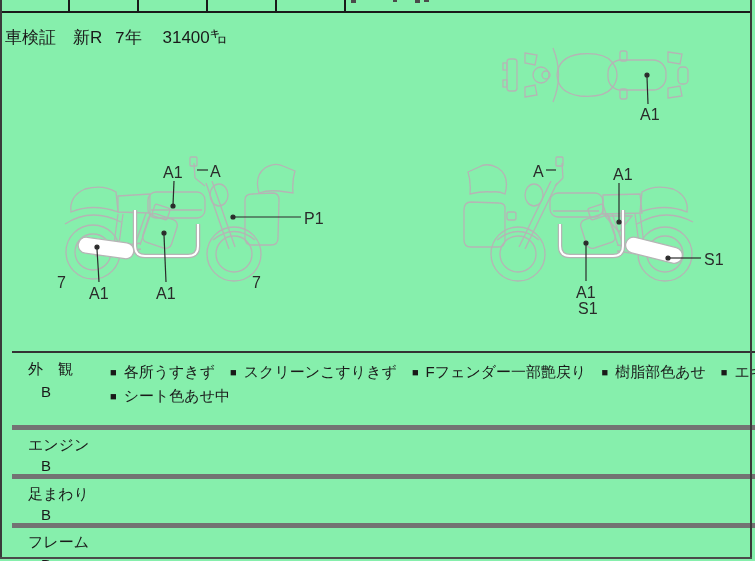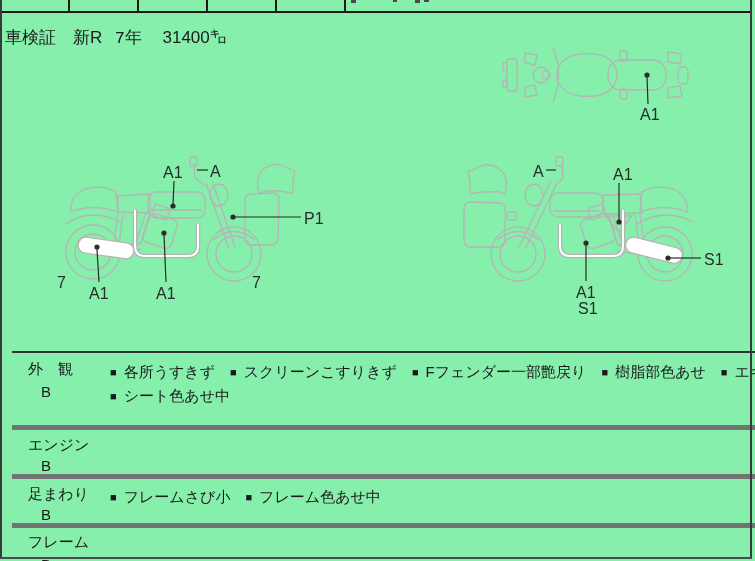--- a/index.html
+++ b/index.html
@@ -202,23 +202,20 @@
           <div class="bullet-line"><span class="bullet-item"><span class="bullet-mark">■</span><span>シート色あせ中</span></span></div>
         </div>
     </div>
     <div class="crow" style="height:49px">
       <div class="rlabel" style="top:6px">エンジン</div>
       <div class="rgrade" style="top:27px">B</div>
     </div>
     <div class="crow" style="height:49px">
       <div class="rlabel" style="top:6px">足まわり</div>
       <div class="rgrade" style="top:27px">B</div>
-      <div class="blines" style="top:6px">
-          <div class="bullet-line"><span class="bullet-item"><span class="bullet-mark">■</span><span>フレームさび小</span></span><span class="bullet-item"><span class="bullet-mark">■</span><span>フレーム色あせ中</span></span></div>
-        </div>
     </div>
     <div class="crow" style="height:60px">
       <div class="rlabel" style="top:5px">フレーム</div>
       <div class="rgrade" style="top:28px">B</div>
       <div class="blines" style="top:5px"></div>
     </div>
   </div>
 
   <div class="b-left"></div>
   <div class="b-right"></div>

